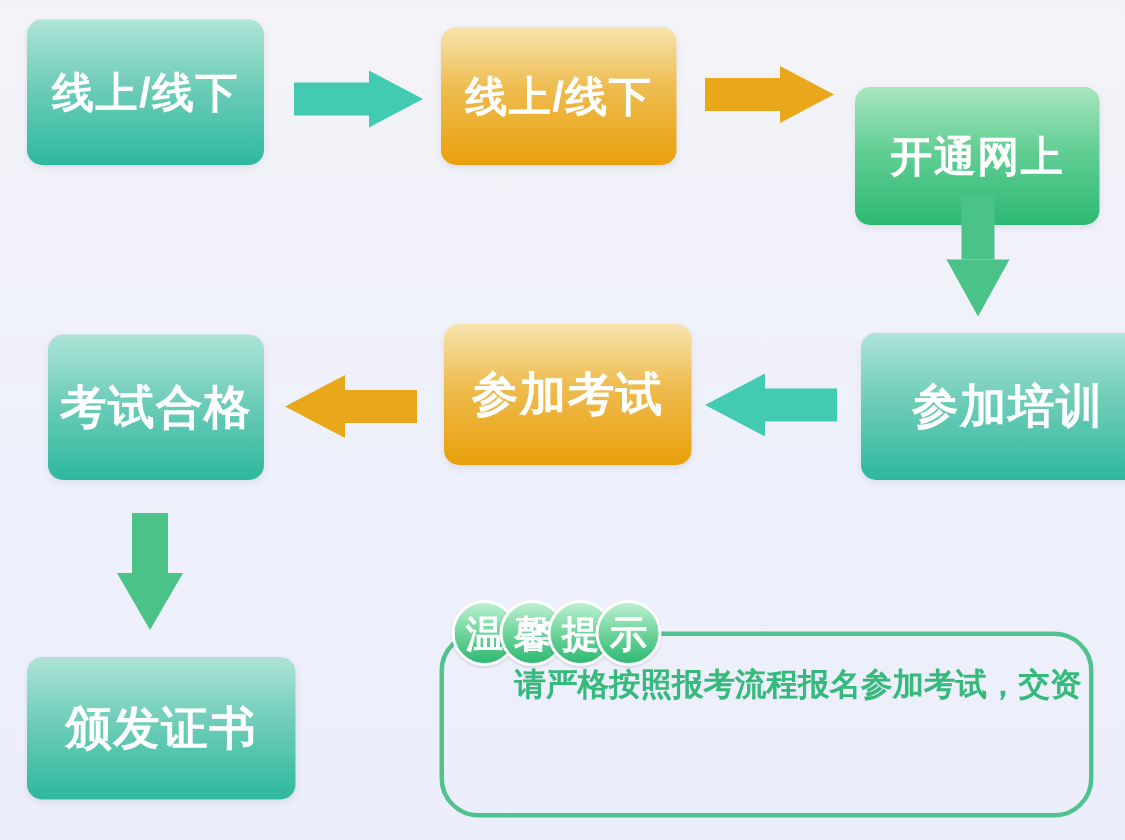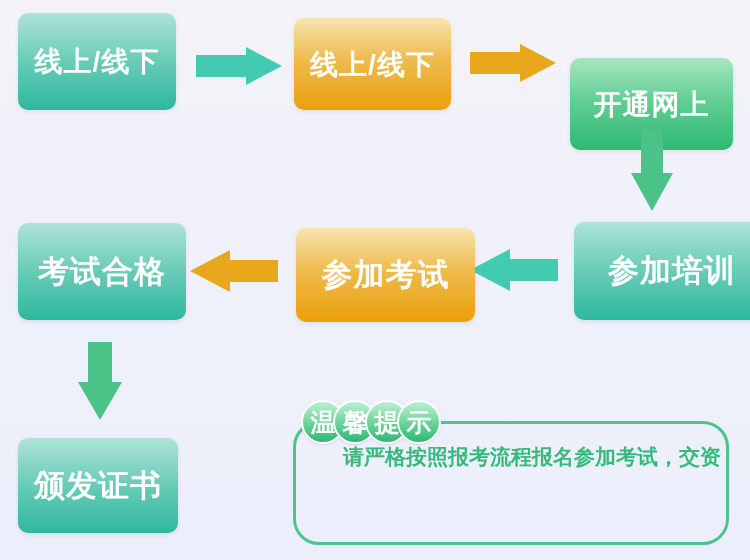--- a/index.html
+++ b/index.html
@@ -33,23 +33,23 @@
   .node.one { font-size: 31px; }
   .teal-box   { background: linear-gradient(180deg, #aee4d7 0%, #6fcdb9 45%, #2eb89e 100%); }
   .orange-box { background: linear-gradient(180deg, #f7e5ae 0%, #f0c former 0, #eebb4e 45%, #e9a00b 100%); }
   .orange-box { background: linear-gradient(180deg, #f7e5ae 0%, #eebb4e 45%, #e9a00b 100%); }
   .green-box  { background: linear-gradient(180deg, #a8e6bf 0%, #63cf94 45%, #2db873 100%); }
 
   #n1 { left: 18px;  top: 13px;  width: 158px; height: 97px; }
   #n2 { left: 294px; top: 18px;  width: 157px; height: 92px; }
   #n3 { left: 570px; top: 18px;  width: 163px; height: 92px; margin-top: 40px; }
   #n4 { left: 574px; top: 222px; width: 196px; height: 98px; }
-  #n5 { left: 296px; top: 228px; width: 179px; height: 94px; align-items: center; }
-  #n6 { left: 18px;  top: 223px; width: 168px; height: 97px; }
-  #n7 { left: 18px;  top: 438px; width: 160px; height: 95px; }
+  #n5 { left: 296px; top: 216px; width: 165px; height: 94px; align-items: center; }
+  #n6 { left: 32px;  top: 223px; width: 144px; height: 97px; }
+  #n7 { left: 18px;  top: 438px; width: 179px; height: 95px; }
 
   
   .h-arrow { position: absolute; display: flex; align-items: center; }
   .h-arrow .stem { width: 50px; height: 22px; }
   .h-arrow .head { width: 0; height: 0; }
   .h-arrow.right .head { border-top: 19px solid transparent; border-bottom: 19px solid transparent; border-left: 36px solid; }
   .h-arrow.left  .head { border-top: 21px solid transparent; border-bottom: 21px solid transparent; border-right: 40px solid; }
   .h-arrow.left  .stem { width: 48px; }
 
   .v-arrow { position: absolute; display: flex; flex-direction: column; align-items: center; }

